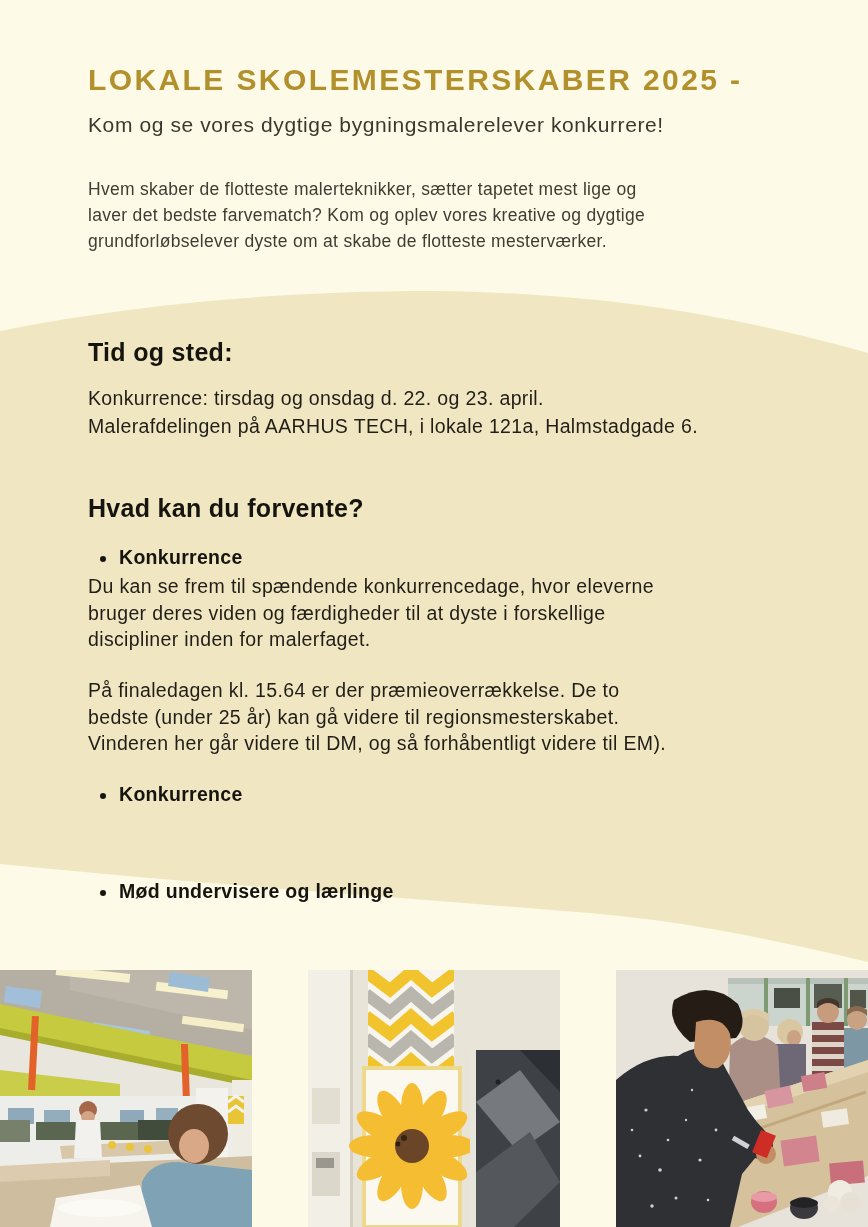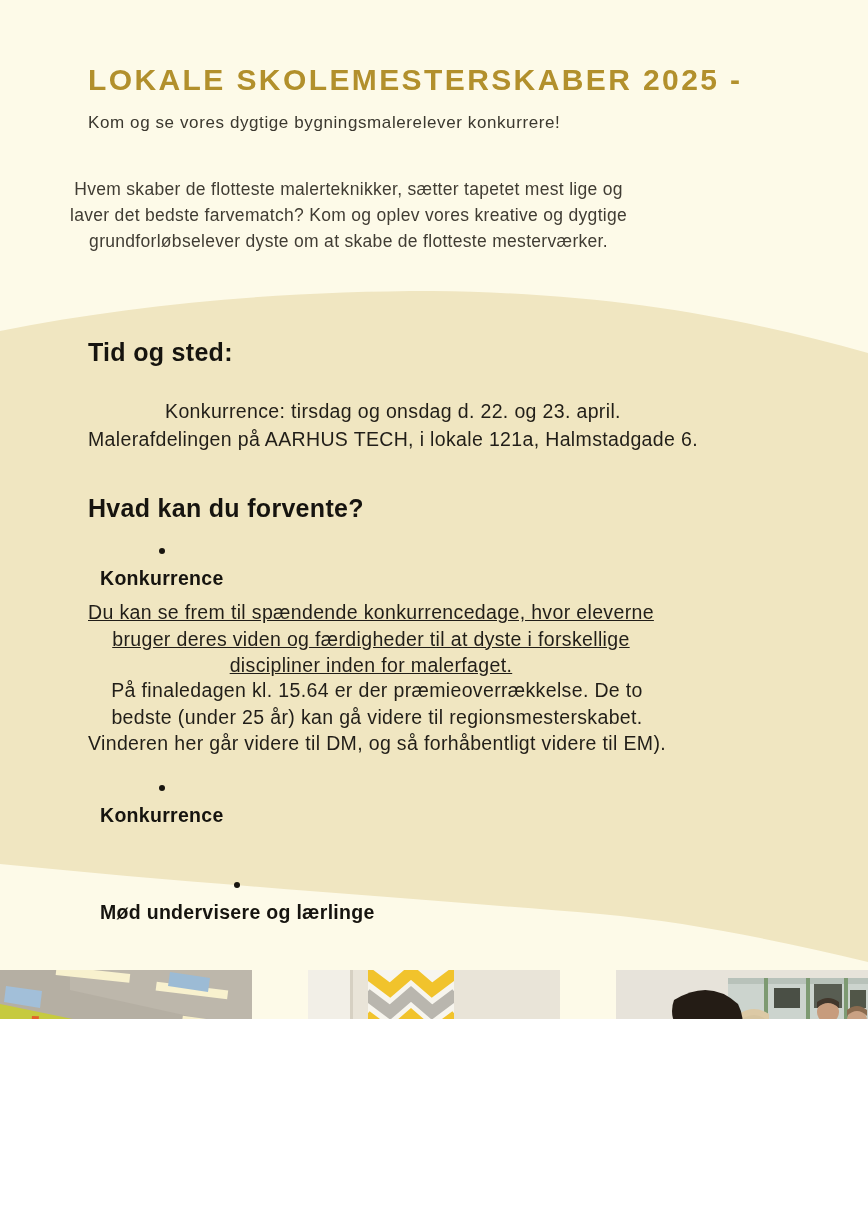--- a/index.html
+++ b/index.html
@@ -1,69 +1,68 @@
 <!DOCTYPE html>
 <html lang="da" style="--bg: #FDFAE8; --blob: #F0E6C1; --accent: #B2902C; --text: #211E18;"><head>
 <meta charset="utf-8">
 <style>
   * { margin: 0; padding: 0; box-sizing: border-box; }
   html, body { background: #ffffff; }
   .page {
     position: relative;
     width: 868px;
-    height: 1019px;
+    height: 1227px;
     background: var(--bg, #FDFAE8);
     overflow: hidden;
     font-family: "Liberation Sans", sans-serif;
     color: var(--text, #2B2822);
-    text-align: center;
   }
   .blob-svg {
     position: absolute;
     left: 0; top: 0;
     width: 868px; height: 1227px;
     z-index: 0;
     display: block;
   }
   .content { position: absolute; inset: 0; z-index: 1; }
 
   .title {
     position: absolute; left: 88px; top: 63px;
     font-size: 30px; font-weight: 800; letter-spacing: 2.4px;
     color: var(--accent, #B2902C);
     white-space: nowrap;
   }
   .subtitle {
     position: absolute; left: 88px; top: 113px;
-    font-size: 17px; font-weight: 400; letter-spacing: 0.6px;
+    font-size: 21px; font-weight: 400; letter-spacing: 0.6px;
     color: #3B382F; white-space: nowrap;
   }
   .intro {
-    position: absolute; left: 70px; top: 176px;
+    position: absolute; left: 88px; top: 176px;
     font-size: 17.5px; line-height: 26px; letter-spacing: 0.3px;
     color: #403C33;
   }
   .blob-heading {
     font-size: 25px; font-weight: 700; color: #16140F; letter-spacing: 0.3px;
     position: absolute; left: 88px; white-space: nowrap;
   }
   .h-tid { top: 338px; }
   .h-forvente { top: 494px; }
   .bodytext {
     position: absolute; left: 88px;
     font-size: 19.5px; line-height: 28px; letter-spacing: 0.35px;
     color: #211E18; white-space: nowrap;
   }
-  .details-block { top: 397px; }
-  .bdesc-block { top: 599px; line-height: 26.5px; text-decoration: underline; }
+  .details-block { top: 384px; }
+  .bdesc-block { top: 573px; line-height: 26.5px; }
   .finale-block { top: 677px; line-height: 26.5px; }
 
   .bullet {
     position: absolute; left: 100px;
-    display: flex; align-items: center; gap: 13px; flex-direction: column;
+    display: flex; align-items: center; gap: 13px;
   }
   .bullet-1 { top: 546px; }
   .bullet-2 { top: 783px; }
   .bullet-3 { top: 880px; }
   .bullet .dot {
     width: 6px; height: 6px; border-radius: 50%;
     background: #18150F; flex: 0 0 auto; margin-top: 2px;
   }
   .bullet .blabel {
     font-size: 19.5px; font-weight: 700; color: #16140F; letter-spacing: 0.3px;

